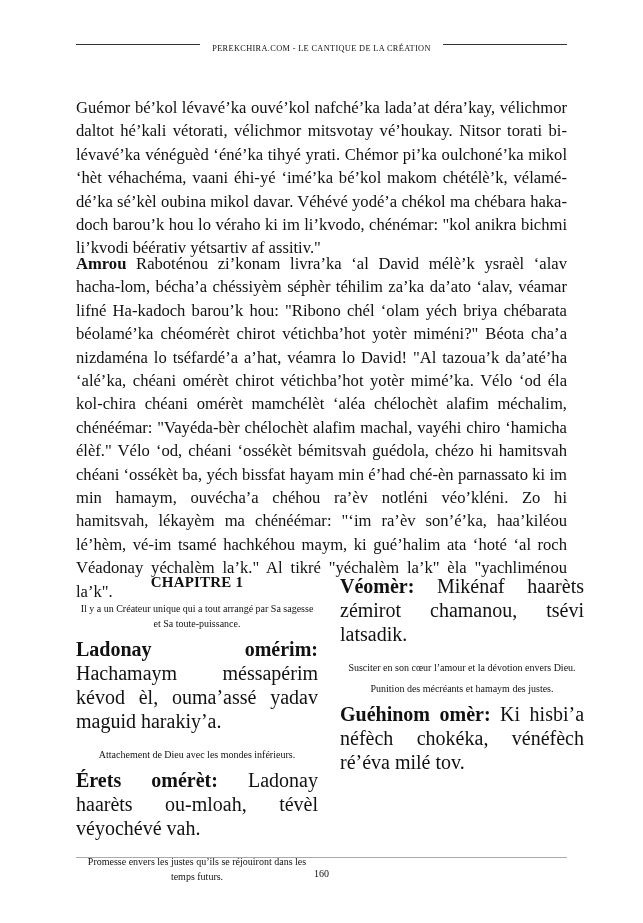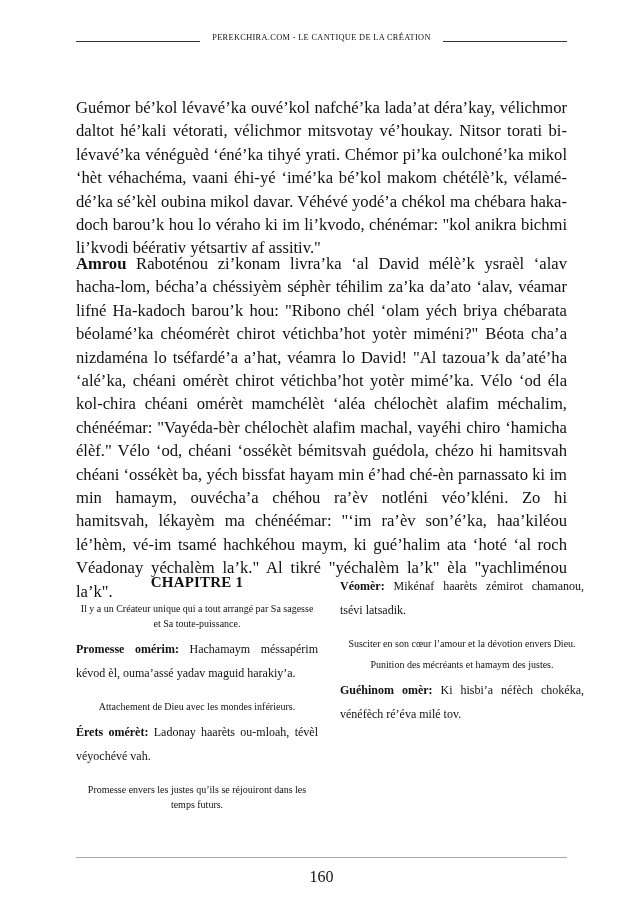--- a/index.html
+++ b/index.html
@@ -1,35 +1,35 @@
 <!DOCTYPE html>
 <html><head>
 <meta charset="utf-8">
 <style>
   html, body { margin: 0; padding: 0; background: #ffffff; }
   body { width: 643px; height: 923px; position: relative; overflow: hidden;
          font-family: "Liberation Serif", "DejaVu Serif", serif; color: #111; }
-  .header { position: absolute; top: 28px; left: 76px; width: 491px; height: 14px;
-            display: flex; align-items: flex-end; }
+  .header { position: absolute; top: 44px; left: 76px; width: 491px; height: 14px;
+            display: flex; align-items: flex-start; }
   .header .rule { flex: 1; height: 0; border-top: 1.3px solid #333; }
   .header .title { font-size: 8.3px; letter-spacing: 0.35px; padding: 0 12px; white-space: nowrap; font-weight: normal; }
   .body { position: absolute; left: 76px; width: 491px; font-size: 16.6px; line-height: 23.4px;
           text-align: justify; hyphens: manual; }
   .p1 { top: 96px; }
   .p2 { top: 252px; }
   .p { margin: 0; }
   .col { position: absolute; top: 574px; width: 242px; }
   .col.left { left: 76px; }
   .col.right { left: 340px; width: 244px; }
   .chap { text-align: center; font-weight: bold; font-size: 15px; margin: 0 0 10px 0; letter-spacing: 0.2px; }
   .note { text-align: center; font-size: 10px; line-height: 15px; margin: 0 0 6px 0; }
-  .verse { font-size: 12px; line-height: 24px; text-align: justify; margin: 0 0 14px 0; }
+  .verse { font-size: 20px; line-height: 24px; text-align: justify; margin: 0 0 14px 0; }
   .verse b { font-weight: bold; }
   .footer-rule { position: absolute; left: 76px; width: 491px; top: 857px; border-top: 1px solid #aaa; }
-  .page-num { position: absolute; top: 868px; left: 0; width: 643px; text-align: center; font-size: 16px; }
+  .page-num { position: absolute; top: 868px; left: 0; width: 643px; text-align: center; font-size: 10px; }
 </style>
 </head>
 <body>
 
 <div class="header">
   <div class="rule"></div>
   <div class="title">PEREKCHIRA.COM - LE CANTIQUE DE LA CRÉATION</div>
   <div class="rule"></div>
 </div>
 
@@ -37,21 +37,21 @@
   <p class="p">Guémor bé’kol lévavé’ka ouvé’kol nafché’ka lada’at déra’kay, vélichmor daltot hé’kali vétorati, vélichmor mitsvotay vé’houkay. Nitsor torati bi-lévavé’ka vénéguèd ‘éné’ka tihyé yrati. Chémor pi’ka oulchoné’ka mikol ‘hèt véhachéma, vaani éhi-yé ‘imé’ka bé’kol makom chétélè’k, vélamé-dé’ka sé’kèl oubina mikol davar. Véhévé yodé’a chékol ma chébara haka-doch barou’k hou lo véraho ki im li’kvodo, chénémar: "kol anikra bichmi li’kvodi béérativ yétsartiv af assitiv."</p>
 </div>
 
 <div class="body p2">
   <p class="p"><b>Amrou</b><span> Raboténou zi’konam livra’ka ‘al David mélè’k ysraèl ‘alav hacha-lom, bécha’a chéssiyèm séphèr téhilim za’ka da’ato ‘alav, véamar lifné Ha-kadoch barou’k hou: "Ribono chél ‘olam yéch briya chébarata béolamé’ka chéomérèt chirot vétichba’hot yotèr miméni?" Béota cha’a nizdaména lo tséfardé’a a’hat, véamra lo David! "Al tazoua’k da’até’ha ‘alé’ka, chéani omérèt chirot vétichba’hot yotèr mimé’ka. Vélo ‘od éla kol-chira chéani omérèt mamchélèt ‘aléa chélochèt alafim méchalim, chénéémar: "Vayéda-bèr chélochèt alafim machal, vayéhi chiro ‘hamicha élèf." Vélo ‘od, chéani ‘ossékèt bémitsvah guédola, chézo hi hamitsvah chéani ‘ossékèt ba, yéch bissfat hayam min é’had ché-èn parnassato ki im min hamaym, ouvécha’a chéhou ra’èv notléni véo’kléni. Zo hi hamitsvah, lékayèm ma chénéémar: "‘im ra’èv son’é’ka, haa’kiléou lé’hèm, vé-im tsamé hachkéhou maym, ki gué’halim ata ‘hoté ‘al roch Véadonay yéchalèm la’k." Al tikré "yéchalèm la’k" èla "yachliménou la’k".</span></p>
 </div>
 
 <div class="col left">
   <div class="chap">CHAPITRE 1</div>
   <div class="note">Il y a un Créateur unique qui a tout arrangé par Sa sagesse et Sa toute-puissance.</div>
-  <p class="verse"><b>Promesse omérim:</b><span> Hachamaym méssapérim kévod èl, ouma’assé yadav maguid harakiy’a.</span></p>
+  <p class="verse"><b>Ladonay omérim:</b><span> Hachamaym méssapérim kévod èl, ouma’assé yadav maguid harakiy’a.</span></p>
   <div class="note">Attachement de Dieu avec les mondes inférieurs.</div>
   <p class="verse"><b>Érets omérèt:</b><span> Ladonay haarèts ou-mloah, tévèl véyochévé vah.</span></p>
   <div class="note">Promesse envers les justes qu’ils se réjouiront dans les temps futurs.</div>
 </div>
 
 <div class="col right">
   <p class="verse"><b>Véomèr:</b><span> Mikénaf haarèts zémirot chamanou, tsévi latsadik.</span></p>
   <div class="note">Susciter en son cœur l’amour et la dévotion envers Dieu.</div>
   <div class="note">Punition des mécréants et hamaym des justes.</div>
   <p class="verse"><b>Guéhinom omèr:</b><span> Ki hisbi’a néfèch chokéka, vénéfèch ré’éva milé tov.</span></p>

